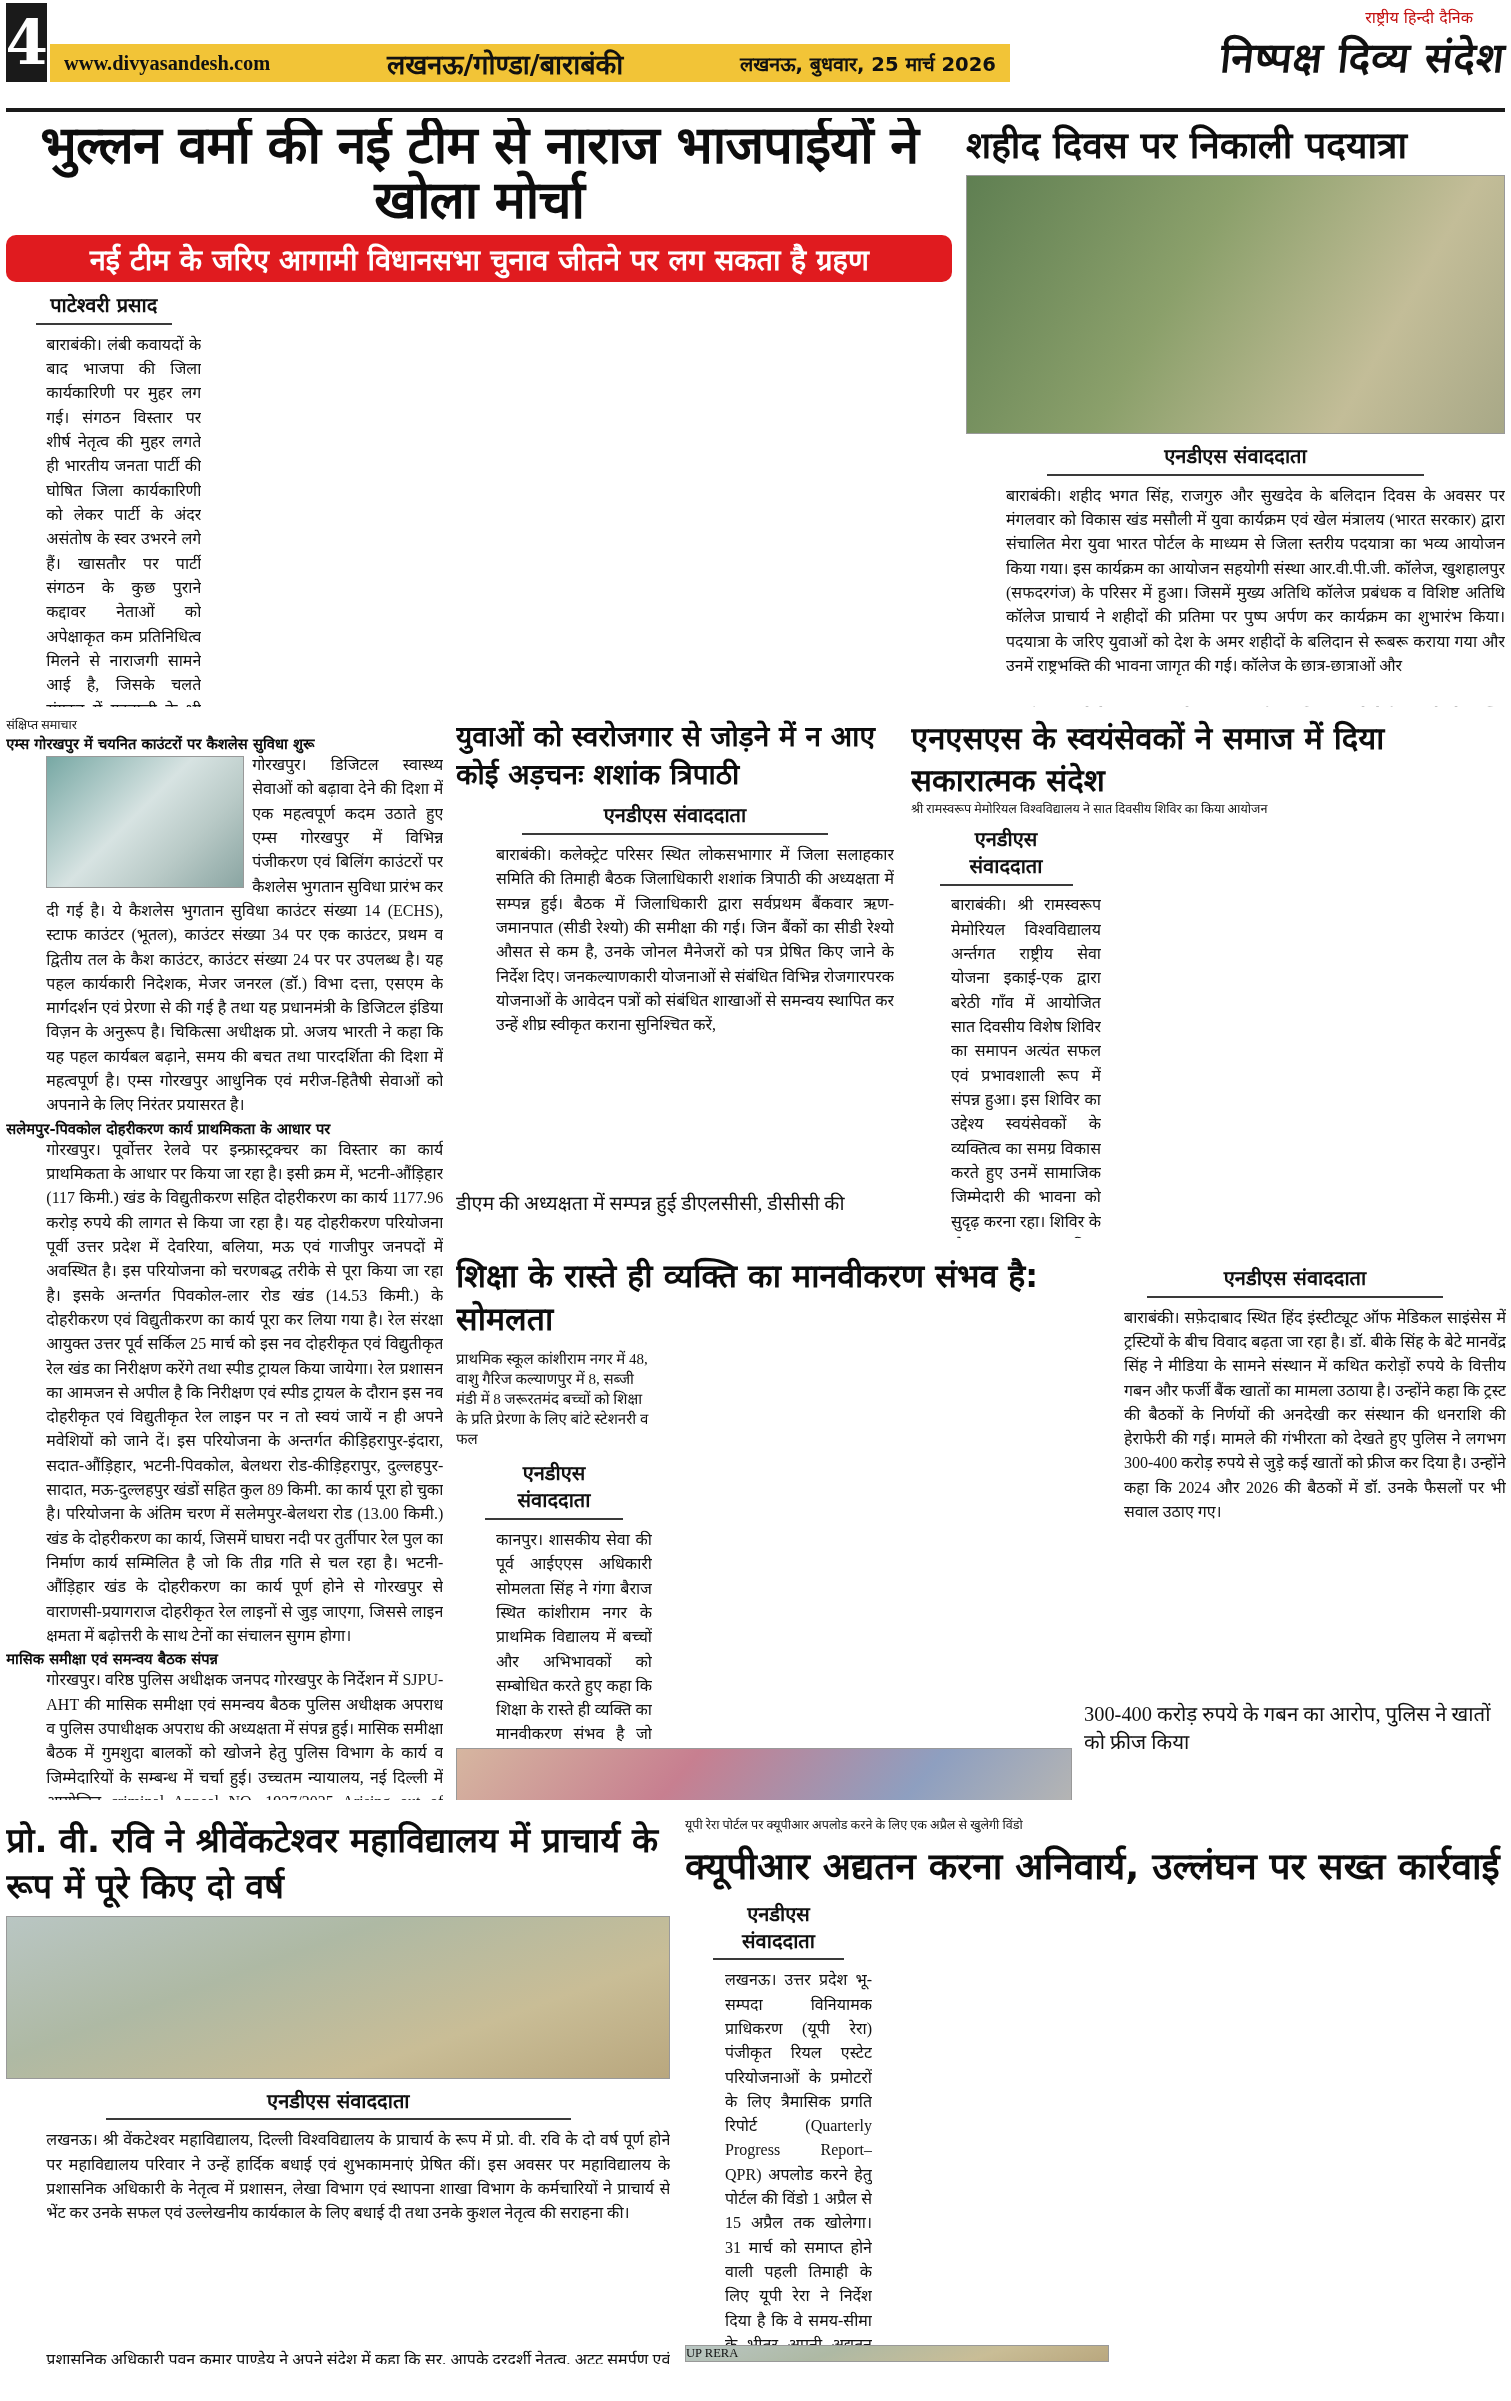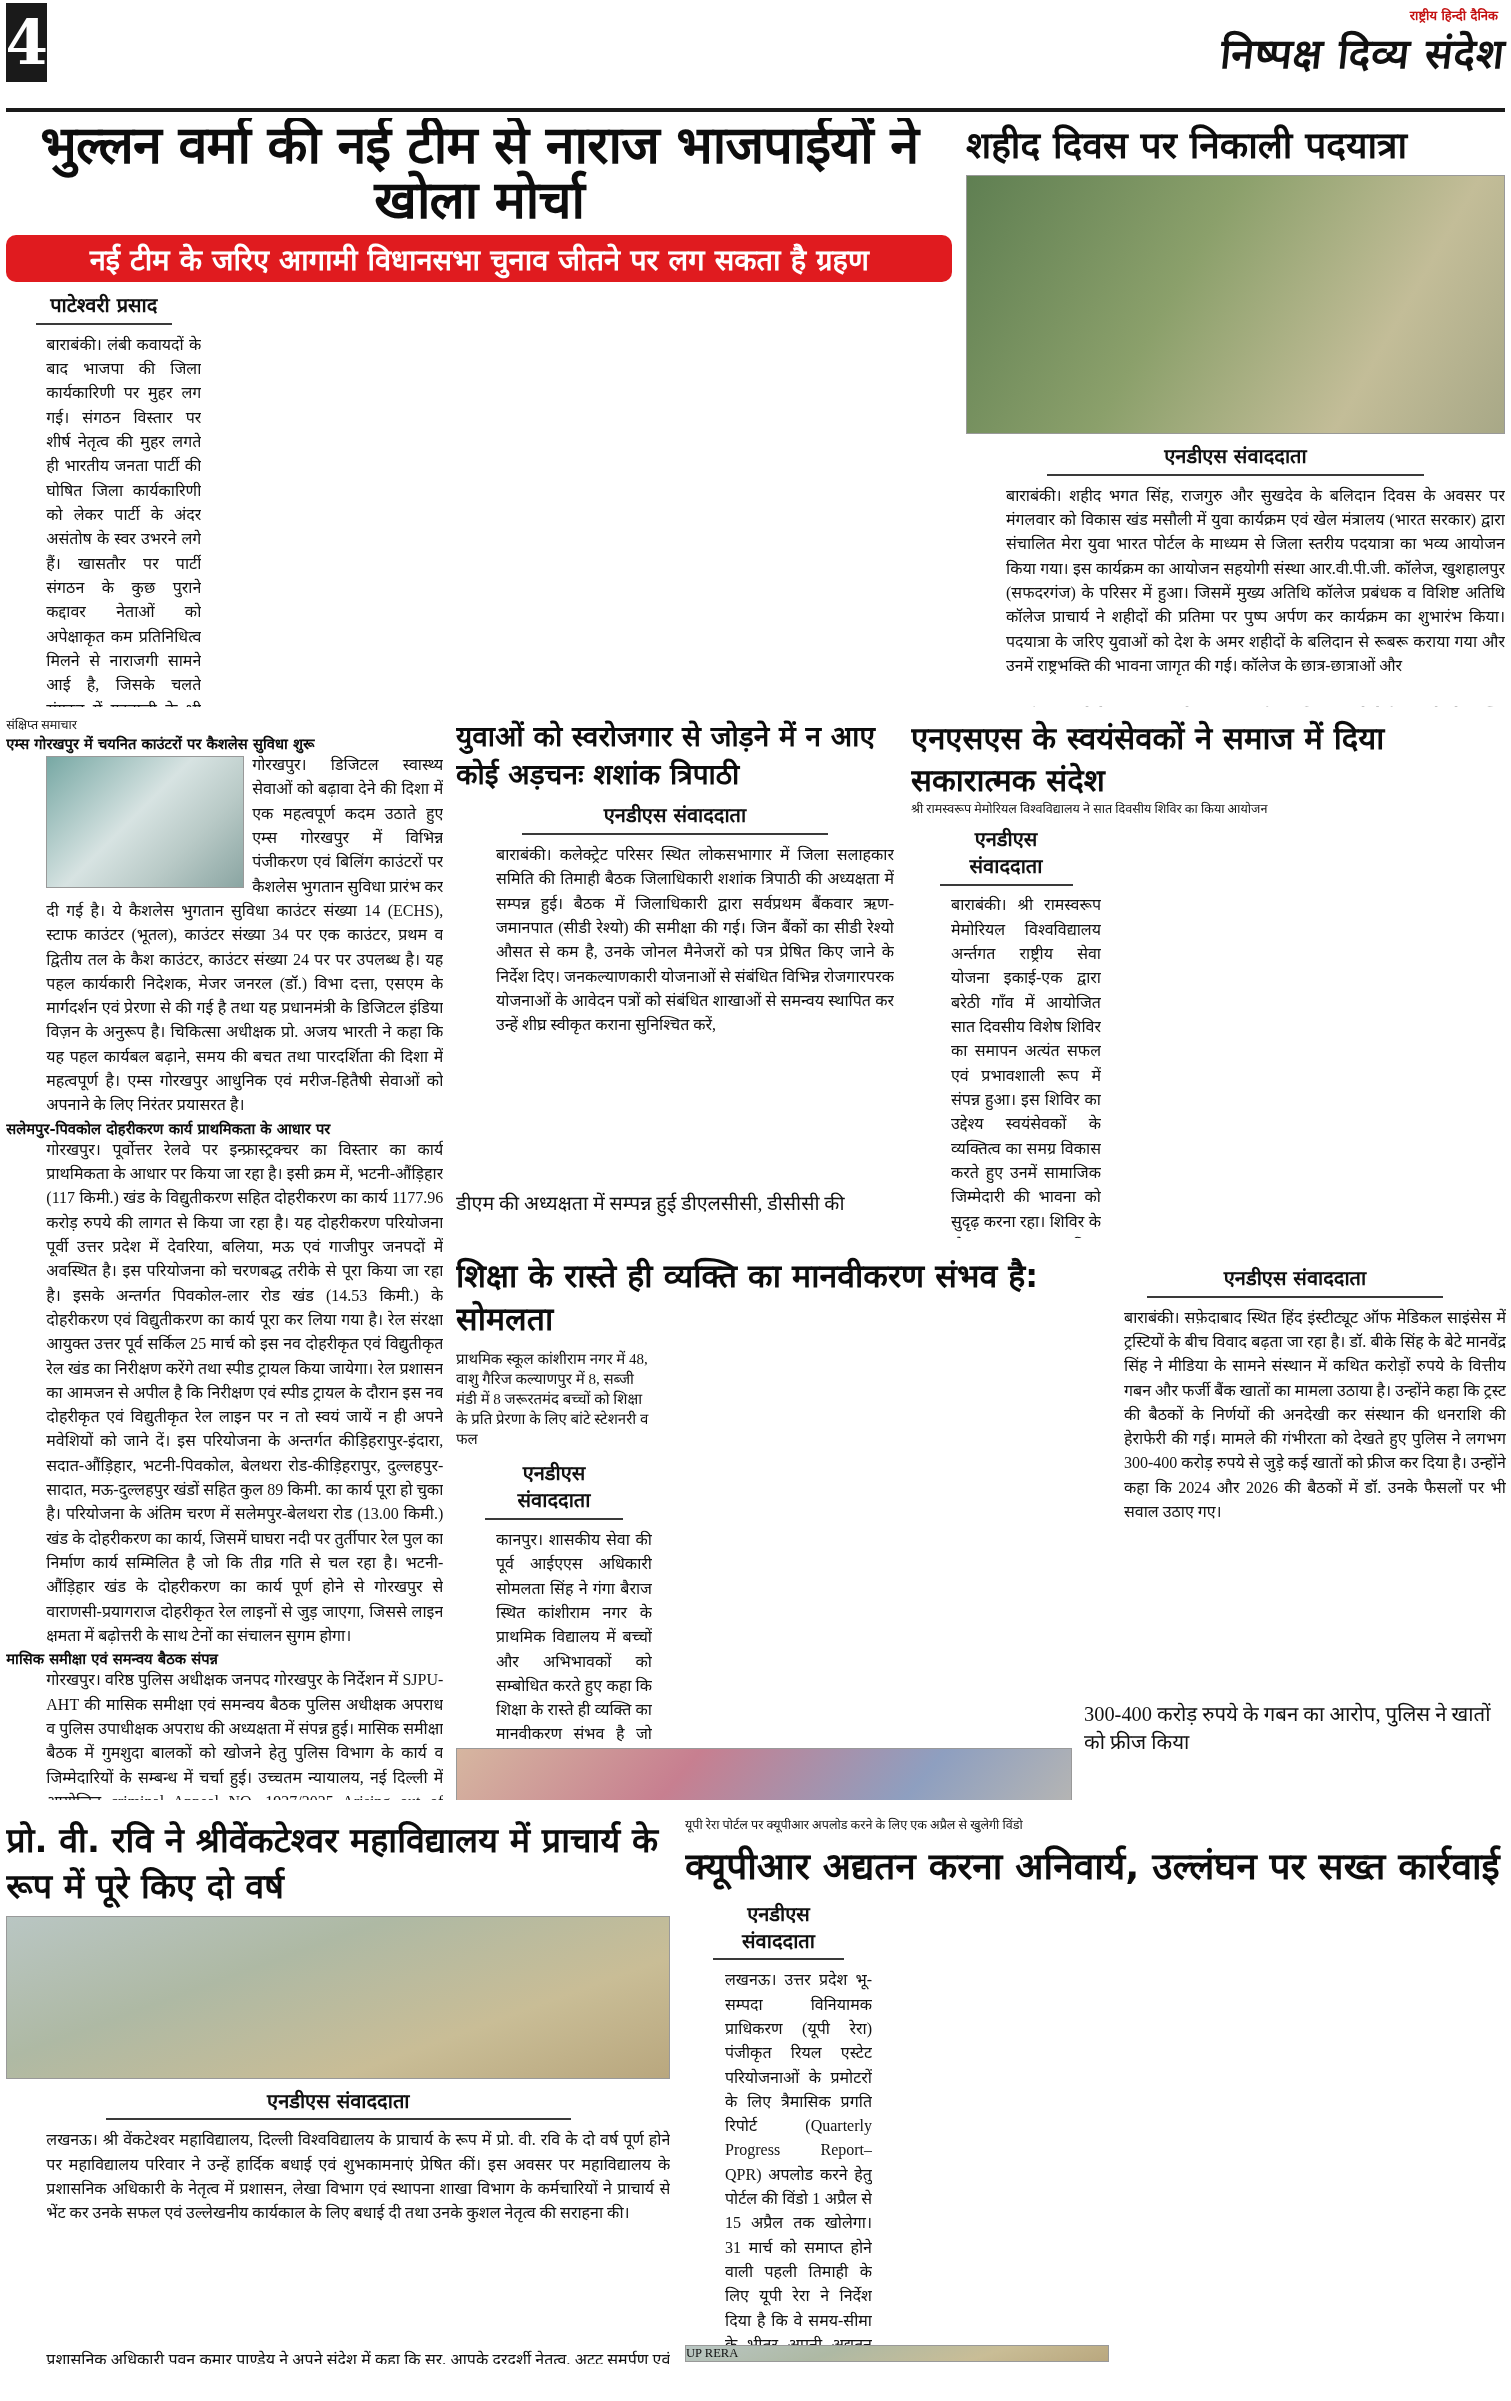--- a/index.html
+++ b/index.html
@@ -8,21 +8,21 @@
   .abs{position:absolute;}
   
   .pagenum{background:#1a1a1a;color:#fff;font-family:"DejaVu Serif",serif;font-weight:bold;
            font-size:61px;display:flex;align-items:center;justify-content:center;}
   .yellowbar{background:#f2c437;display:flex;align-items:center;justify-content:space-between;
              padding:0 14px;box-sizing:border-box;}
   .site{font-family:"Liberation Serif",serif;font-weight:bold;font-size:20.4px;}
   .edition{font-family:"DejaVu Sans",sans-serif;font-weight:900;font-size:27px;}
   .dateline{font-family:"DejaVu Sans",sans-serif;font-weight:bold;font-size:19.6px;}
   .masthead{ text-align:right;}
-  .masthead .tag{color:#c41212;font-size:13px;font-weight:bold;font-family:"DejaVu Sans",sans-serif;display:block;margin-right:7px;}
+  .masthead .tag{color:#c41212;font-size:16px;font-weight:normal;font-family:"DejaVu Sans",sans-serif;display:block;margin-right:32px;}
   .masthead .name{font-family:"DejaVu Sans",sans-serif;font-weight:900;font-size:41px;
                   transform:skewX(-6deg);display:inline-block;letter-spacing:0.8px;}
   .blackrule{background:#1a1a1a;}
   
   h1,h2,h3{margin:0;font-family:"DejaVu Sans",sans-serif;color:#0d0d0d;}
   .hl-main{font-size:52px;font-weight:900;text-align:center;line-height:1.05;letter-spacing:-0.8px;}
   .redbar{background:#e01b1f;color:#fff;font-family:"DejaVu Sans",sans-serif;font-weight:bold;
           font-size:29px;text-align:center;padding:3.9px 3.1px;margin-top:7.9px;border-radius:10px;}
   .byl{width:70%;margin:3.1px auto 7.9px;text-align:center;font-family:"DejaVu Sans",sans-serif;
        font-weight:bold;font-size:20px;border-bottom:2.4px solid #3a3a3a;padding-bottom:4.7px;}
@@ -61,20 +61,25 @@
   .flexrow{display:flex;}
 </style>
 </head>
 <body>
 
 <div class="page">
 
   <div class="abs pagenum" style="left:6.3px;top:3.1px;width:41px;height:79px;">
       <span>4</span>
     </div>
+  <div class="abs yellowbar" style="left:50px;top:44px;width:960px;height:38px;">
+    <span class="site">www.divyasandesh.com</span>
+    <span class="edition">लखनऊ/गोण्डा/बाराबंकी</span>
+    <span class="dateline">लखनऊ, बुधवार, 25 मार्च 2026</span>
+  </div>
   <div class="abs masthead" style="left:1017px;top:6.3px;width:488px;height:97px;">
     <span class="tag">राष्ट्रीय हिन्दी दैनिक</span>
     <span class="name">निष्पक्ष दिव्य संदेश</span>
   </div>
   <div class="abs blackrule" style="left:6.3px;top:108px;width:1499px;height:3.9px;"></div>
 
   <div class="abs" style="left:6.3px;top:118px;width:946px;height:589px;overflow:hidden;">
     <h1 class="hl-main">भुल्लन वर्मा की नई टीम से नाराज भाजपाईयों ने खोला मोर्चा</h1>
     <div class="redbar">नई टीम के जरिए आगामी विधानसभा चुनाव जीतने पर लग सकता है ग्रहण</div>
     <div class="flexrow" style="gap:11px;margin-top:9.4px;height:440px;">

